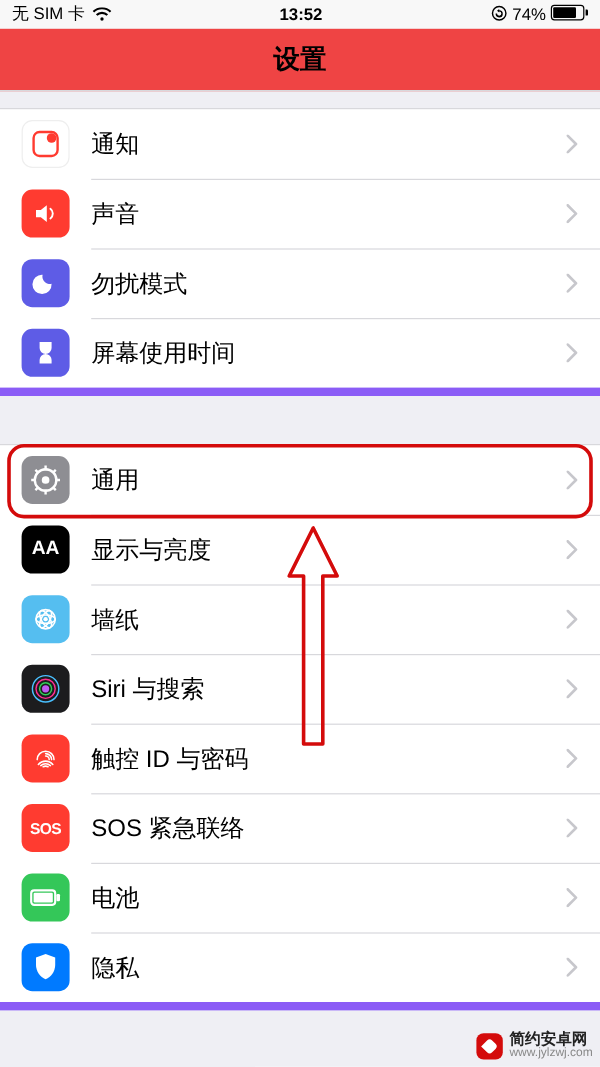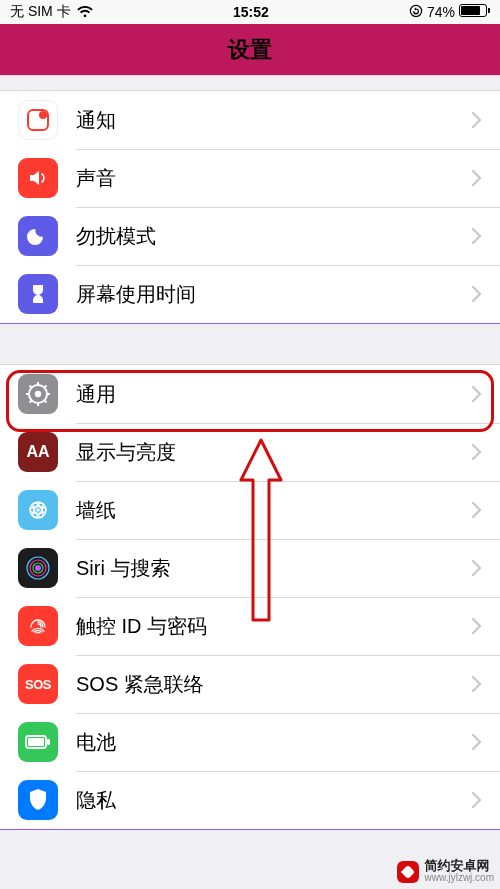--- a/index.html
+++ b/index.html
@@ -5,22 +5,22 @@
   * { margin: 0; padding: 0; box-sizing: border-box; font-family: -apple-system, "PingFang SC", "Helvetica Neue", sans-serif; }
   body { width: 500px; height: 889px; background: #efeff4; overflow: hidden; position: relative; }
   .status-bar { height: 24px; display: flex; align-items: center; justify-content: space-between; padding: 0 10px; font-size: 14px; background: #f8f8f8; color: #000; gap: 24px; }
   .status-left { display: flex; align-items: center; gap: 6px; }
   .status-right { display: flex; align-items: flex-start; gap: 4px; }
   .wifi-icon svg, .lock-icon svg { display: block; }
   .battery { display: inline-flex; align-items: center; }
   .battery-body { width: 28px; height: 13px; border: 1.5px solid #000; border-radius: 3px; position: relative; }
   .battery-fill { position: absolute; left: 1px; top: 1px; bottom: 1px; width: 74%; background: #000; border-radius: 1px; }
   .battery-tip { width: 2px; height: 5px; background: #000; margin-left: 1px; border-radius: 0 1px 1px 0; }
-  .nav-title { height: 52px; display: flex; align-items: center; justify-content: center; background: #be185d; border-bottom: 1px solid #d8d8dc; font-size: 22px; font-weight: 600; }
-  .group { background: #fff; border-top: 1px solid #d8d8dc; border-bottom: 1px solid #8b5cf6; }
+  .nav-title { height: 52px; display: flex; align-items: center; justify-content: center; background: #ef4444; border-bottom: 1px solid #d8d8dc; font-size: 22px; font-weight: 600; }
+  .group { background: #fff; border-top: 1px solid #d8d8dc; border-bottom: 7px solid #8b5cf6; }
   .group + .group { margin-top: 40px; }
   .row { display: flex; align-items: center; height: 58px; padding: 0 18px; position: relative; cursor: pointer; }
   .row + .row::before { content: ""; position: absolute; left: 76px; right: 0; top: 0; height: 1px; background: #d8d8dc; }
   .row-icon { width: 40px; height: 40px; border-radius: 9px; flex: 0 0 40px; margin-right: 18px; display: flex; align-items: center; justify-content: center; color: #fff; font-weight: 700; }
   .row-label { flex: 1; font-size: 20px; color: #000; }
   .chevron { flex: 0 0 auto; }
   .chevron svg { display: block; }
   .highlight-box { position: absolute; border: 3px solid #d40b0b; border-radius: 14px; left: 6px; width: 488px; top: 370px; height: 62px; pointer-events: none; z-index: 5; }
   .arrow { position: absolute; left: 236px; top: 430px; z-index: 5; pointer-events: none; }
   .watermark { position: absolute; right: 6px; bottom: 6px; display: flex; align-items: flex-end; gap: 6px; font-size: 14px; color: #444; z-index: 6; }
@@ -29,41 +29,41 @@
   .wm-text { display:flex; flex-direction:column; line-height:1.05; }
   .wm-text .wm1 { font-weight:700; font-size:13px; color:#222; }
   .wm-text .wm2 { font-size:10px; color:#888; }
   
   .ic-notifications { background:#fff; border:1px solid #eee; }
   .ic-sounds { background:#ff3b30; }
   .ic-dnd { background:#5e5ce6; }
   .ic-screentime { background:#5e5ce6; }
   .ic-general { background:#8e8e93; }
   .ic-control { background:#8e8e93; }
-  .ic-display { background:#7f1d1d; }
+  .ic-display { background:#000000; }
   .ic-wallpaper { background:#55bef0; }
   .ic-siri { background:#1c1c1e; }
   .ic-touchid { background:#ff3b30; }
   .ic-sos { background:#ff3b30; font-size:13px; letter-spacing:-0.5px; }
   .ic-battery { background:#34c759; }
   .ic-privacy { background:#007aff; }
 </style>
 </head>
 <body>
 
 <div class="status-bar">
   <div class="status-left">
     <span>无 SIM 卡</span>
     <span class="wifi-icon">
       <svg width="16" height="12" viewBox="0 0 16 12">
           <path d="M8 11.2a1.4 1.4 0 100-2.8 1.4 1.4 0 000 2.8zM4.2 7.2a5.4 5.4 0 017.6 0l1.3-1.3a7.2 7.2 0 00-10.2 0l1.3 1.3zM1.5 4.5a9.2 9.2 0 0113 0l1.3-1.3a11 11 0 00-15.6 0l1.3 1.3z" fill="#000"></path>
         </svg>
     </span>
   </div>
-  <div style="font-weight:600;">15:52</div>
+  <div style="font-weight:600;">13:52</div>
   <div class="status-right">
     <span class="lock-icon">
       <svg width="14" height="14" viewBox="0 0 14 14">
           <circle cx="7" cy="7" r="5.6" fill="none" stroke="#000" stroke-width="1.2"></circle>
           <path d="M7 4.5v-1L5.2 5 7 6.5v-1a1.8 1.8 0 11-1.8 1.8H4A3 3 0 107 4.5z" fill="#000"></path>
         </svg>
     </span>
     <span>74%</span>
     <span class="battery">
       <span class="battery-body">

